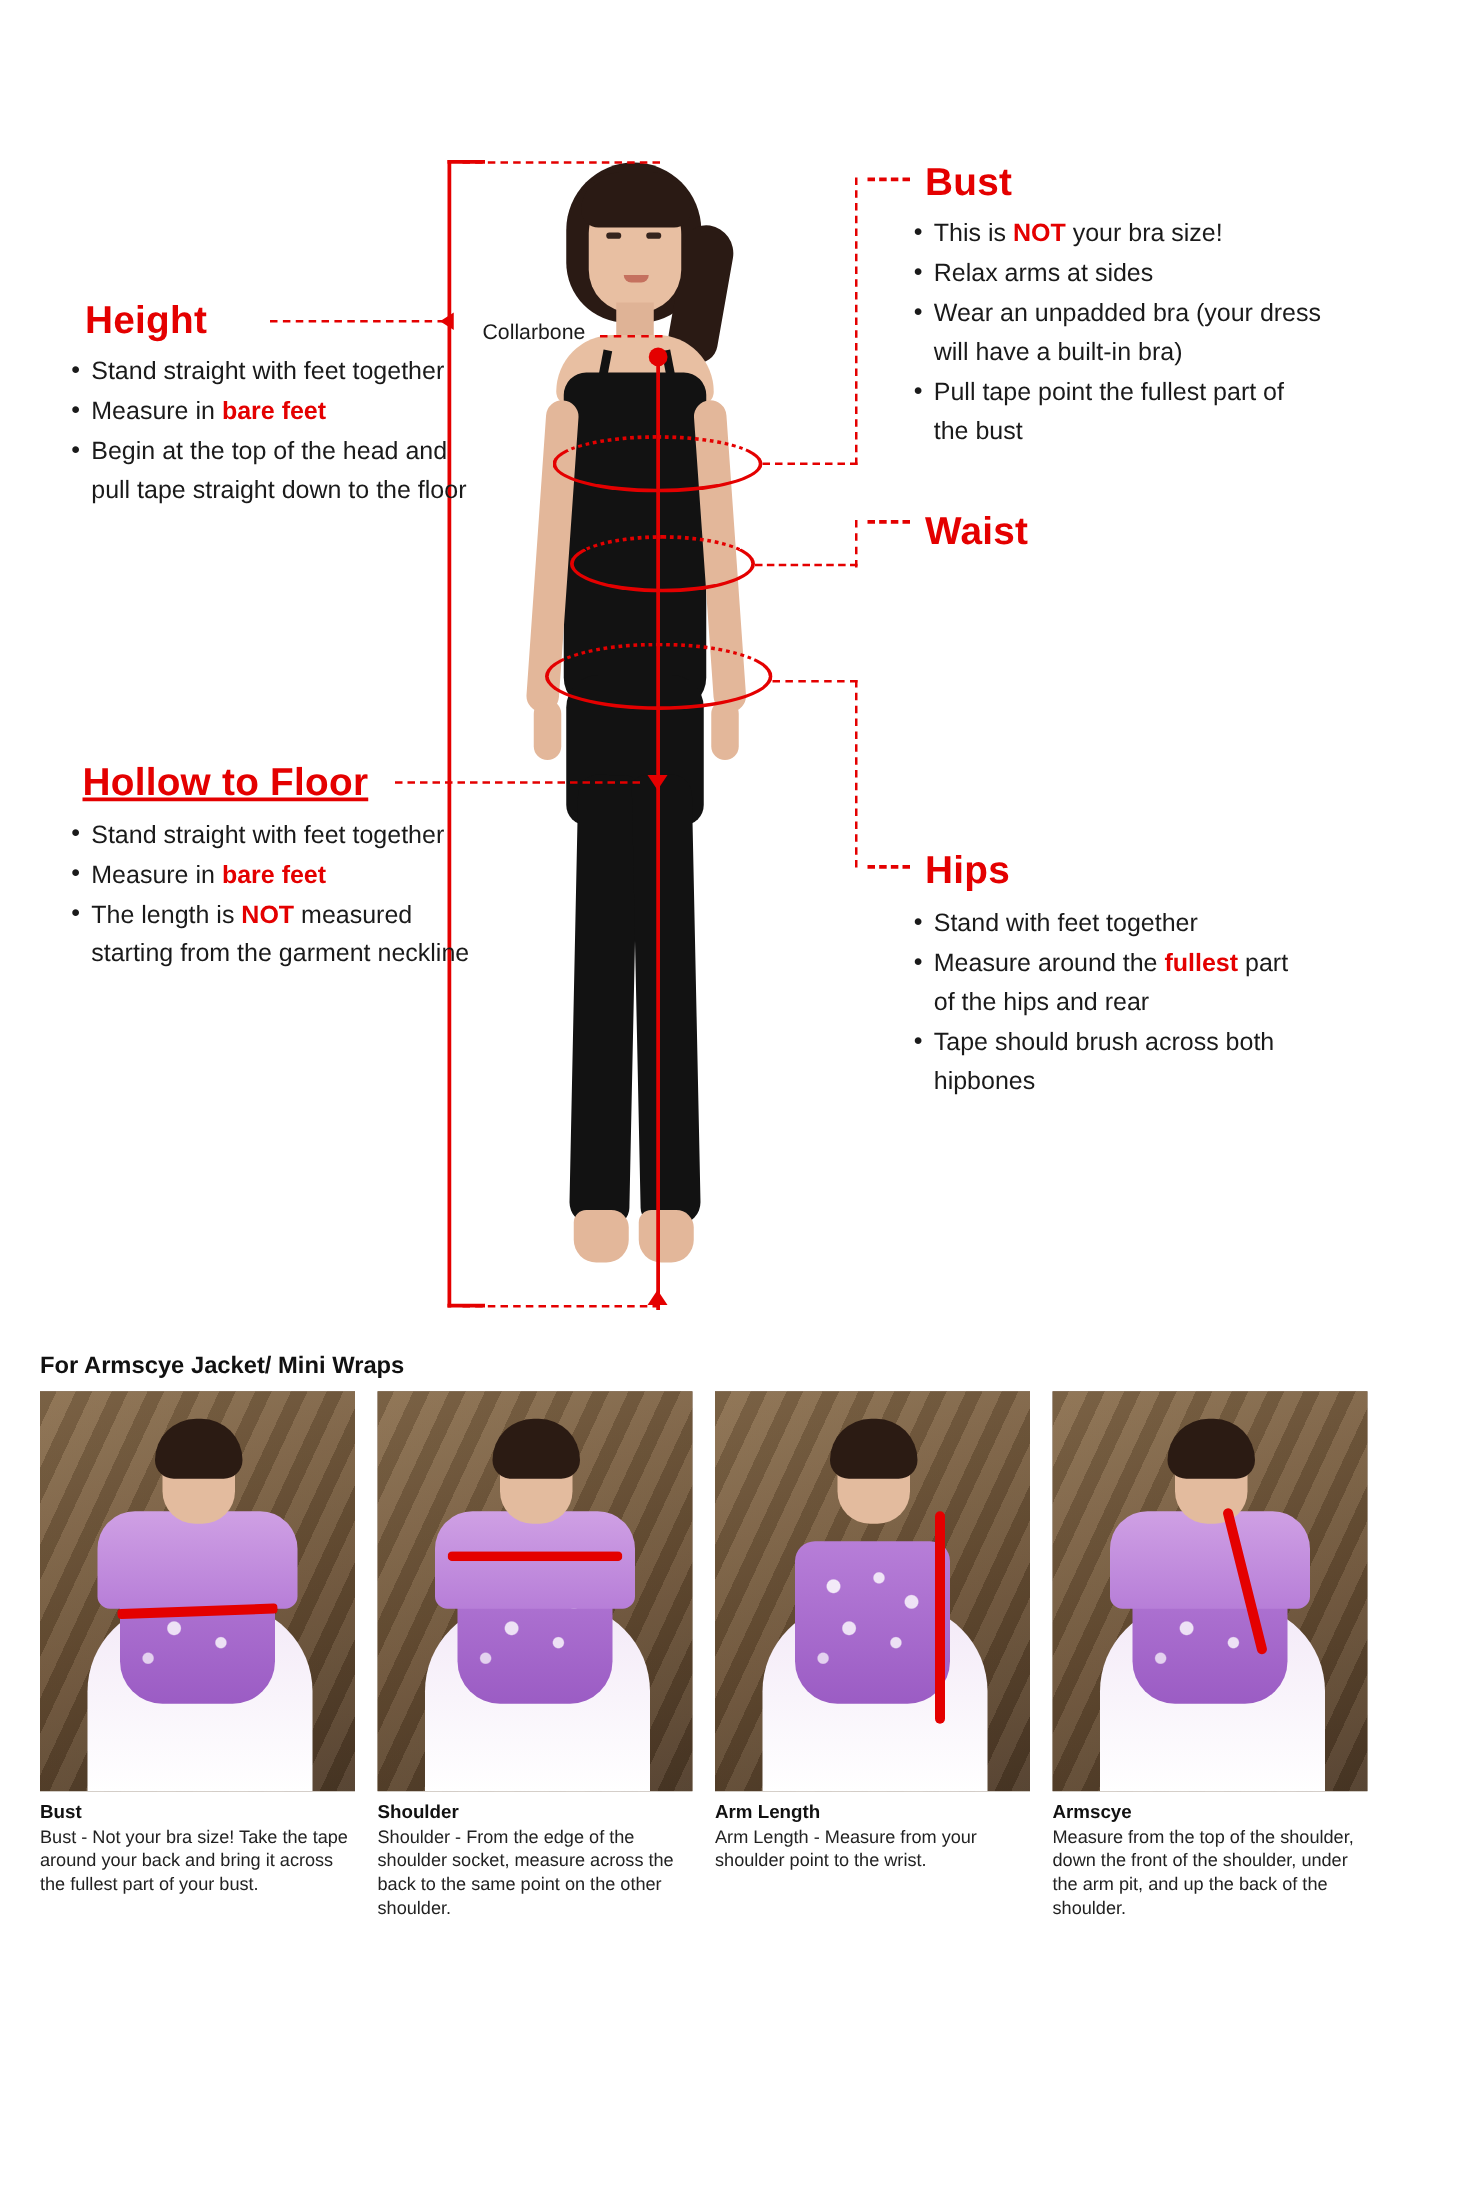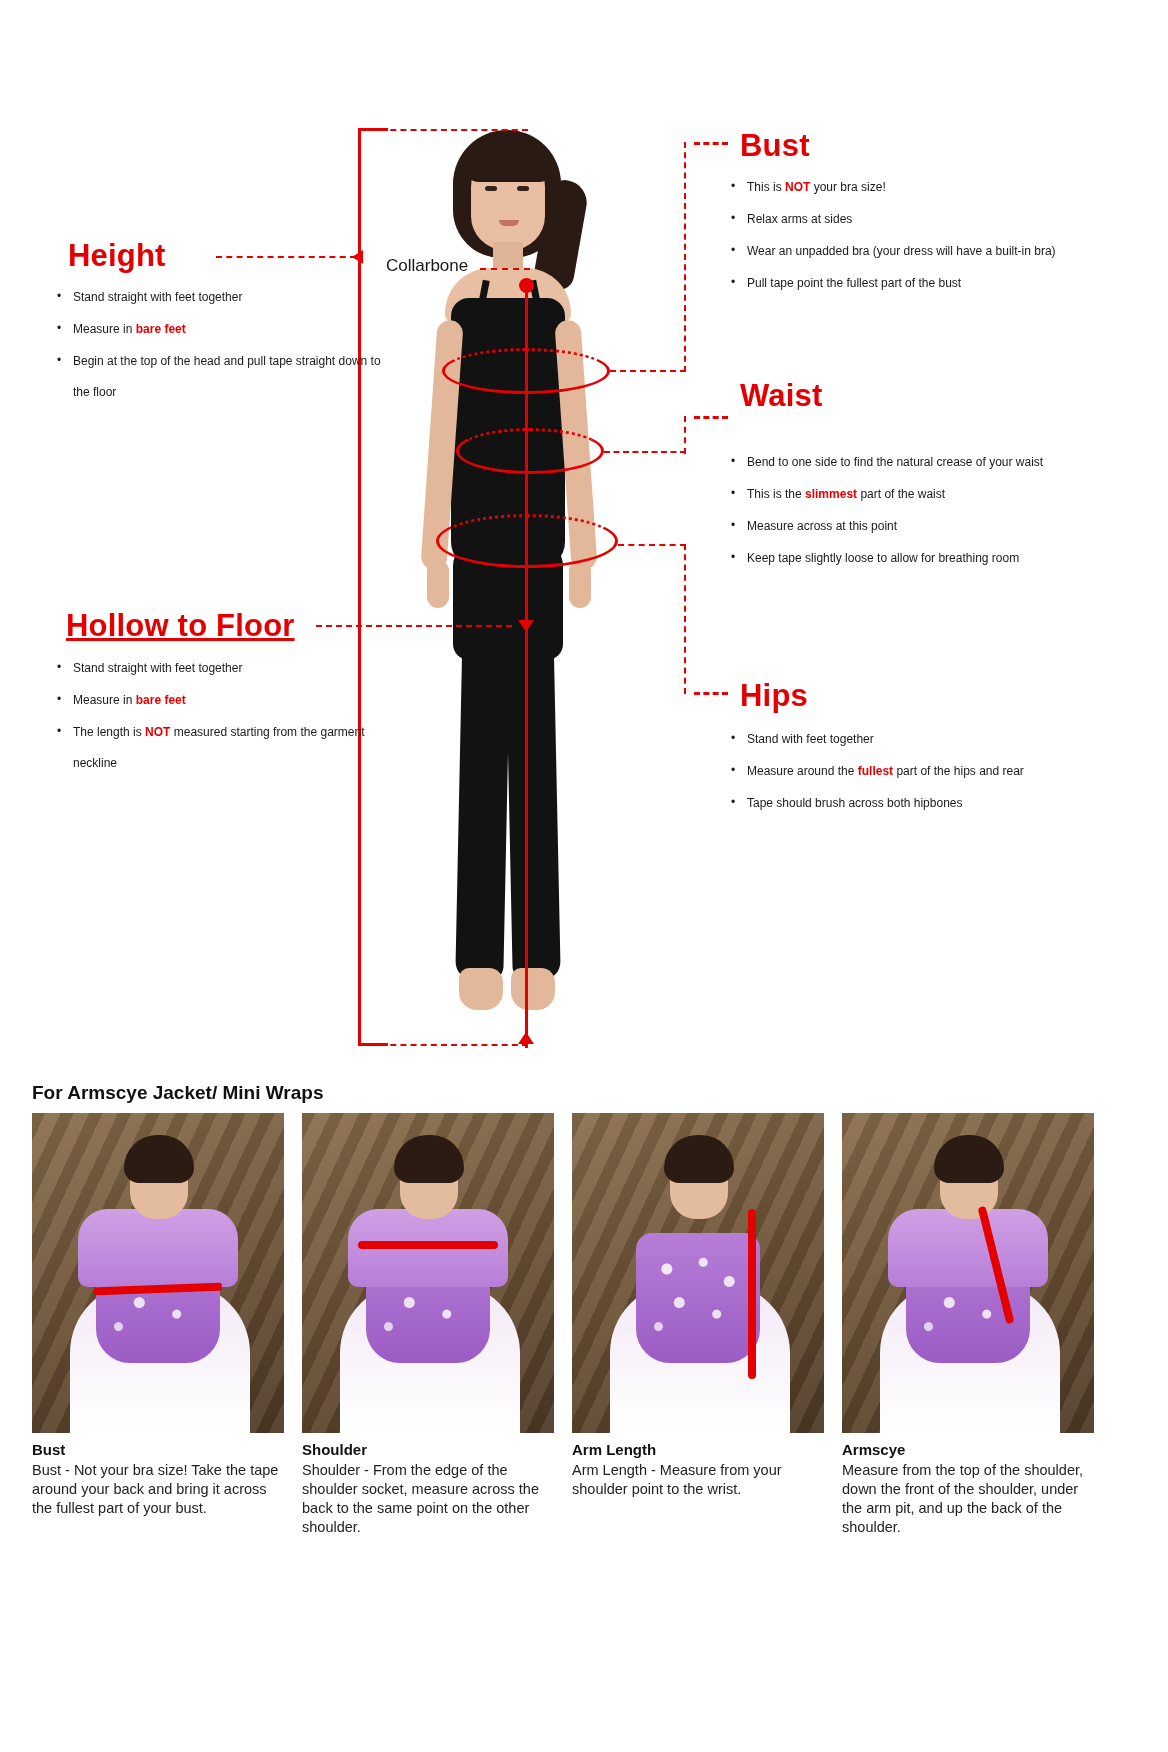--- a/index.html
+++ b/index.html
@@ -173,40 +173,40 @@
     font-size: 17px; color: #1a1a1a; font-weight: 400;
   }
 
   
   h2.sec {
     position: absolute; margin: 0; color: #e40000;
     font-size: 31px; font-weight: 700; letter-spacing: .2px;
   }
   ul.sec-list {
     position: absolute; margin: 0; padding: 0; list-style: none;
-    font-size: 12px; line-height: 31px; color: #1a1a1a;
+    font-size: 20px; line-height: 31px; color: #1a1a1a;
   }
   ul.sec-list li {
     position: relative; padding-left: 19px; margin-bottom: 1px;
   }
   ul.sec-list li::before {
     content: "\2022"; position: absolute; left: 3px; top: -1px; color: #1a1a1a;
   }
   .hl { color: #e40000; font-weight: 700; }
 
   .h-height { left: 50px; top: 228px; }
   .l-height { left: 36px; top: 272px; width: 330px; }
 
   .h-hollow { left: 48px; top: 598px; text-decoration: underline; }
   .l-hollow { left: 36px; top: 643px; width: 340px; }
 
   .h-bust { left: 722px; top: 118px; }
   .l-bust { left: 710px; top: 162px; width: 330px; }
 
-  .h-waist { left: 722px; top: 368px; }
+  .h-waist { left: 722px; top: 397px; }
   .l-waist { left: 710px; top: 437px; width: 340px; }
 
   .h-hips { left: 722px; top: 668px; }
   .l-hips { left: 710px; top: 714px; width: 320px; }
 
   
   .bridal-title {
     position: absolute; left: 14px; top: 1072px;
     font-size: 19px; font-weight: 700; color: #111;
   }
@@ -355,26 +355,20 @@
 
     <h2 class="sec h-bust">Bust</h2>
     <ul class="sec-list l-bust">
       <li>This is <span class="hl">NOT</span> your bra size!</li>
       <li>Relax arms at sides</li>
       <li>Wear an unpadded bra (your dress will have a built-in bra)</li>
       <li>Pull tape point the fullest part of the bust</li>
     </ul>
 
     <h2 class="sec h-waist">Waist</h2>
-    <ul class="sec-list l-waist">
-      <li>Bend to one side to find the natural crease of your waist</li>
-      <li>This is the <span class="hl">slimmest</span> part of the waist</li>
-      <li>Measure across at this point</li>
-      <li>Keep tape slightly loose to allow for breathing room</li>
-    </ul>
 
     <h2 class="sec h-hips">Hips</h2>
     <ul class="sec-list l-hips">
       <li>Stand with feet together</li>
       <li>Measure around the <span class="hl">fullest</span> part of the hips and rear</li>
       <li>Tape should brush across both hipbones</li>
     </ul>
   </div>
 
   <div class="bridal-title">For Armscye Jacket/ Mini Wraps</div>

